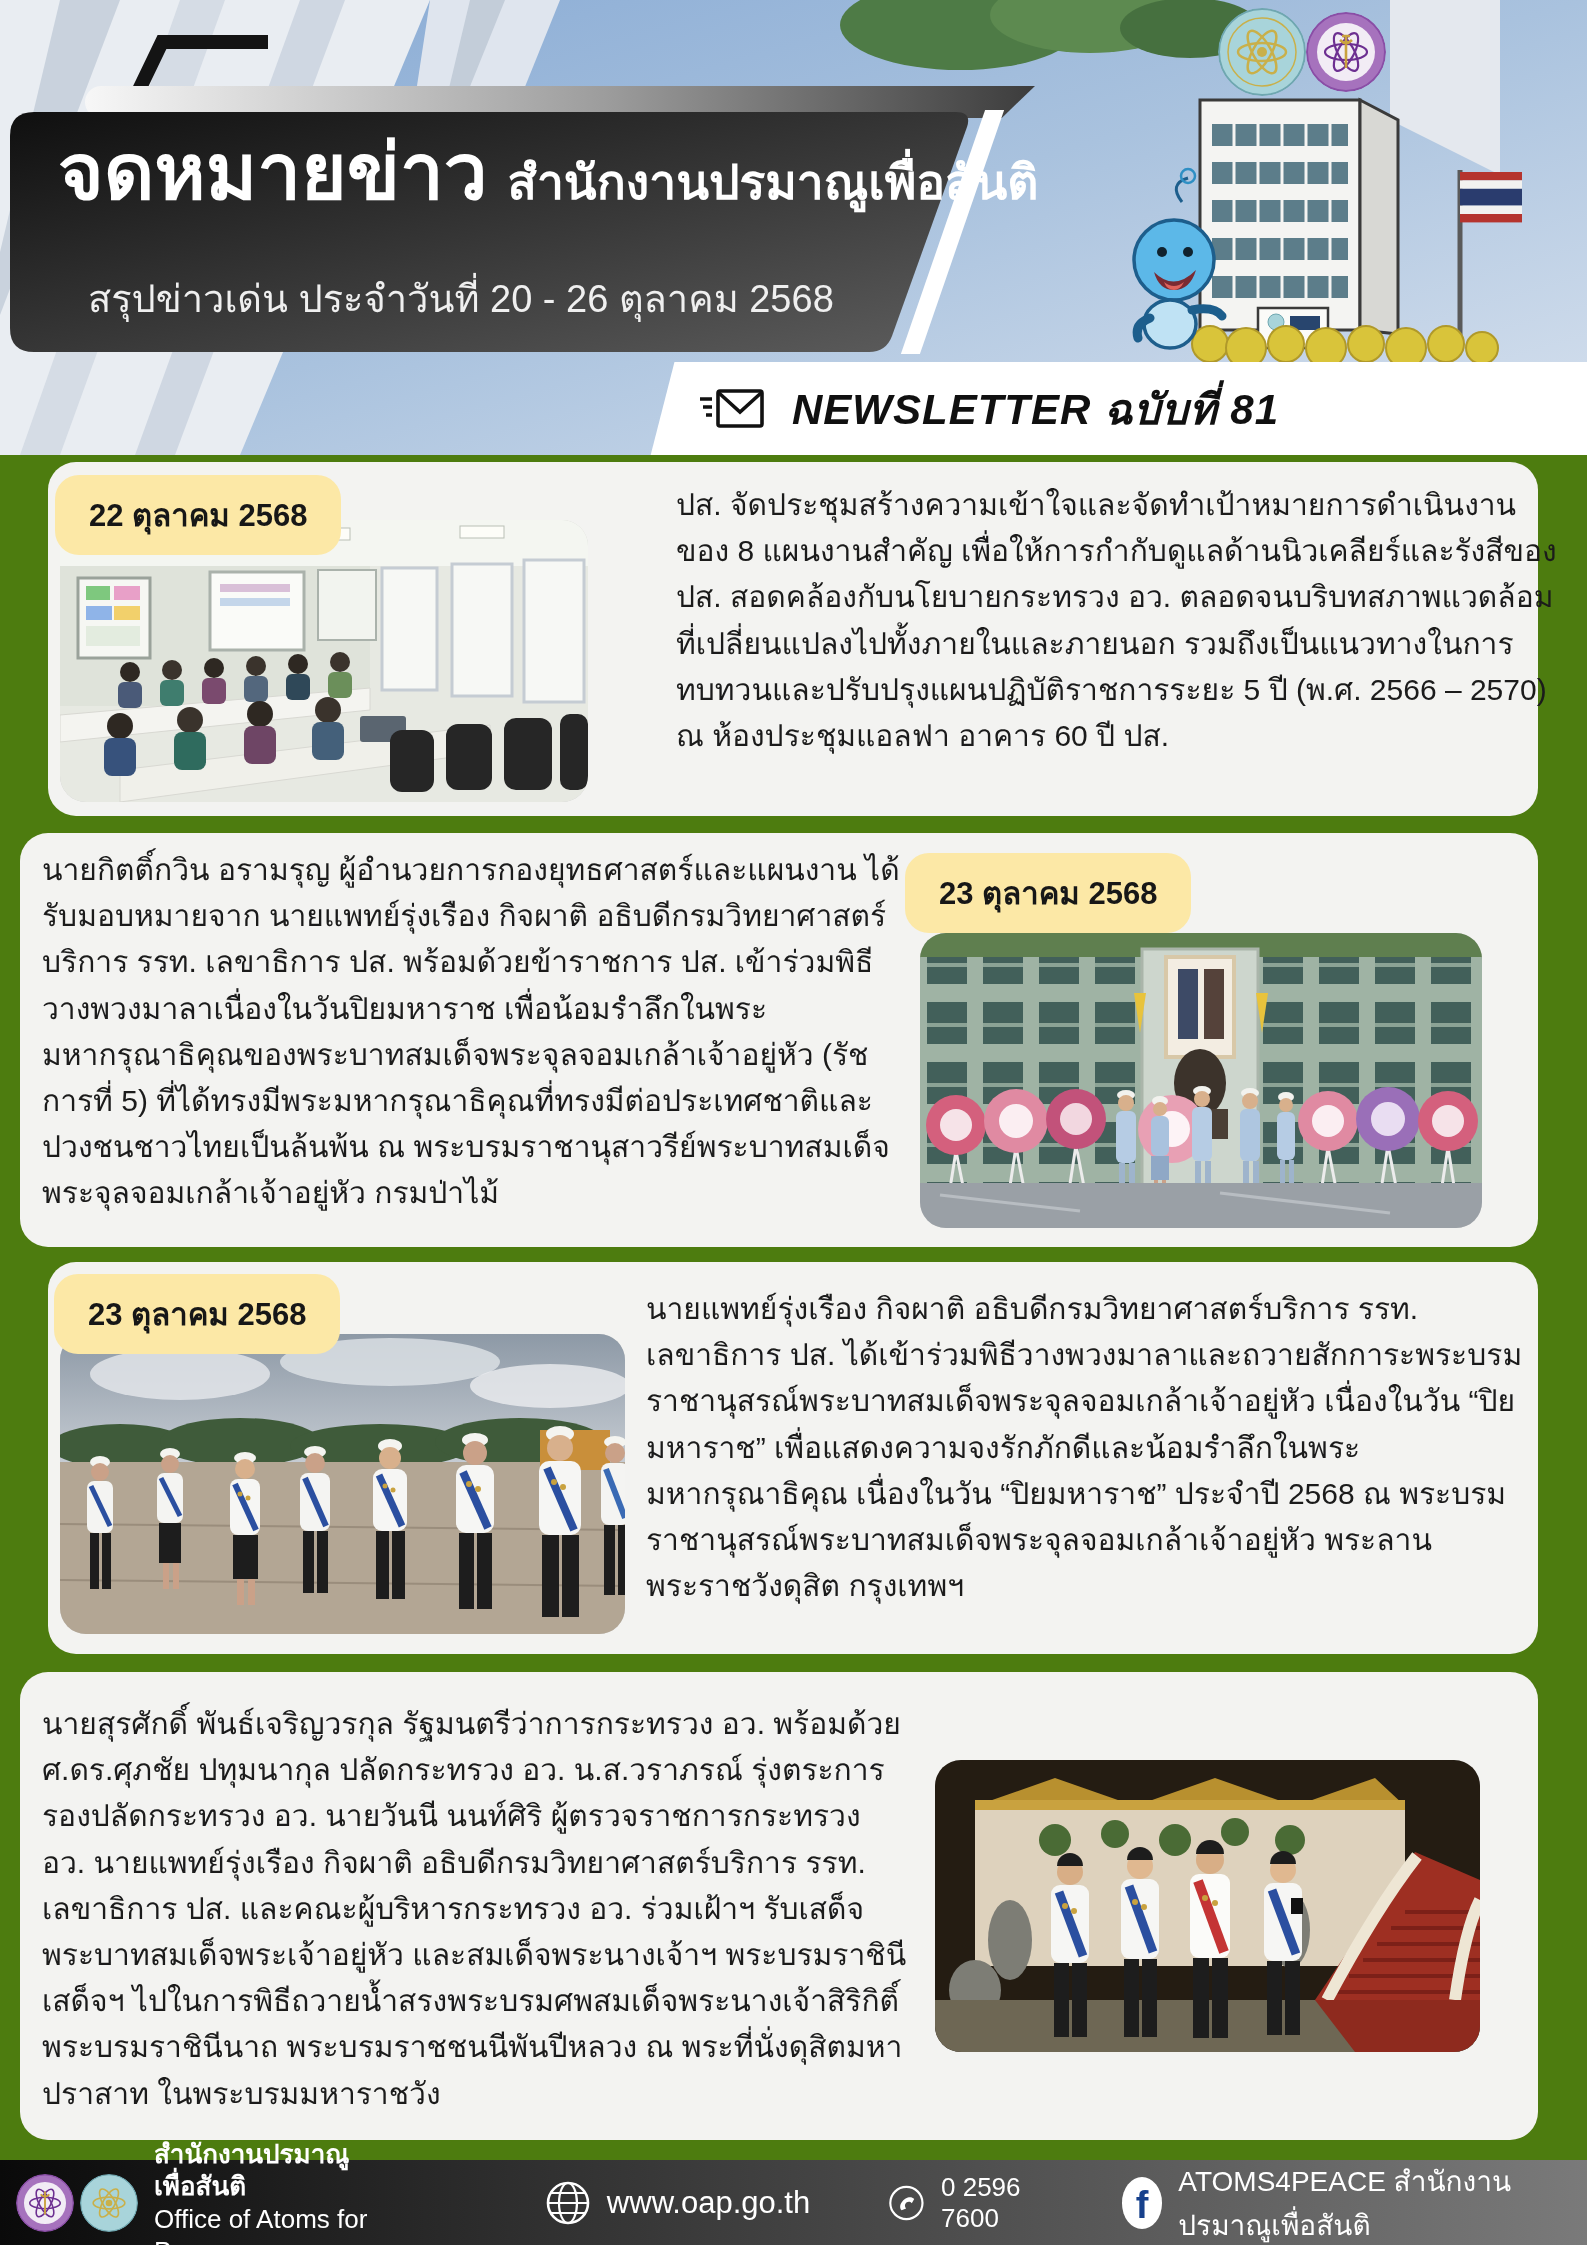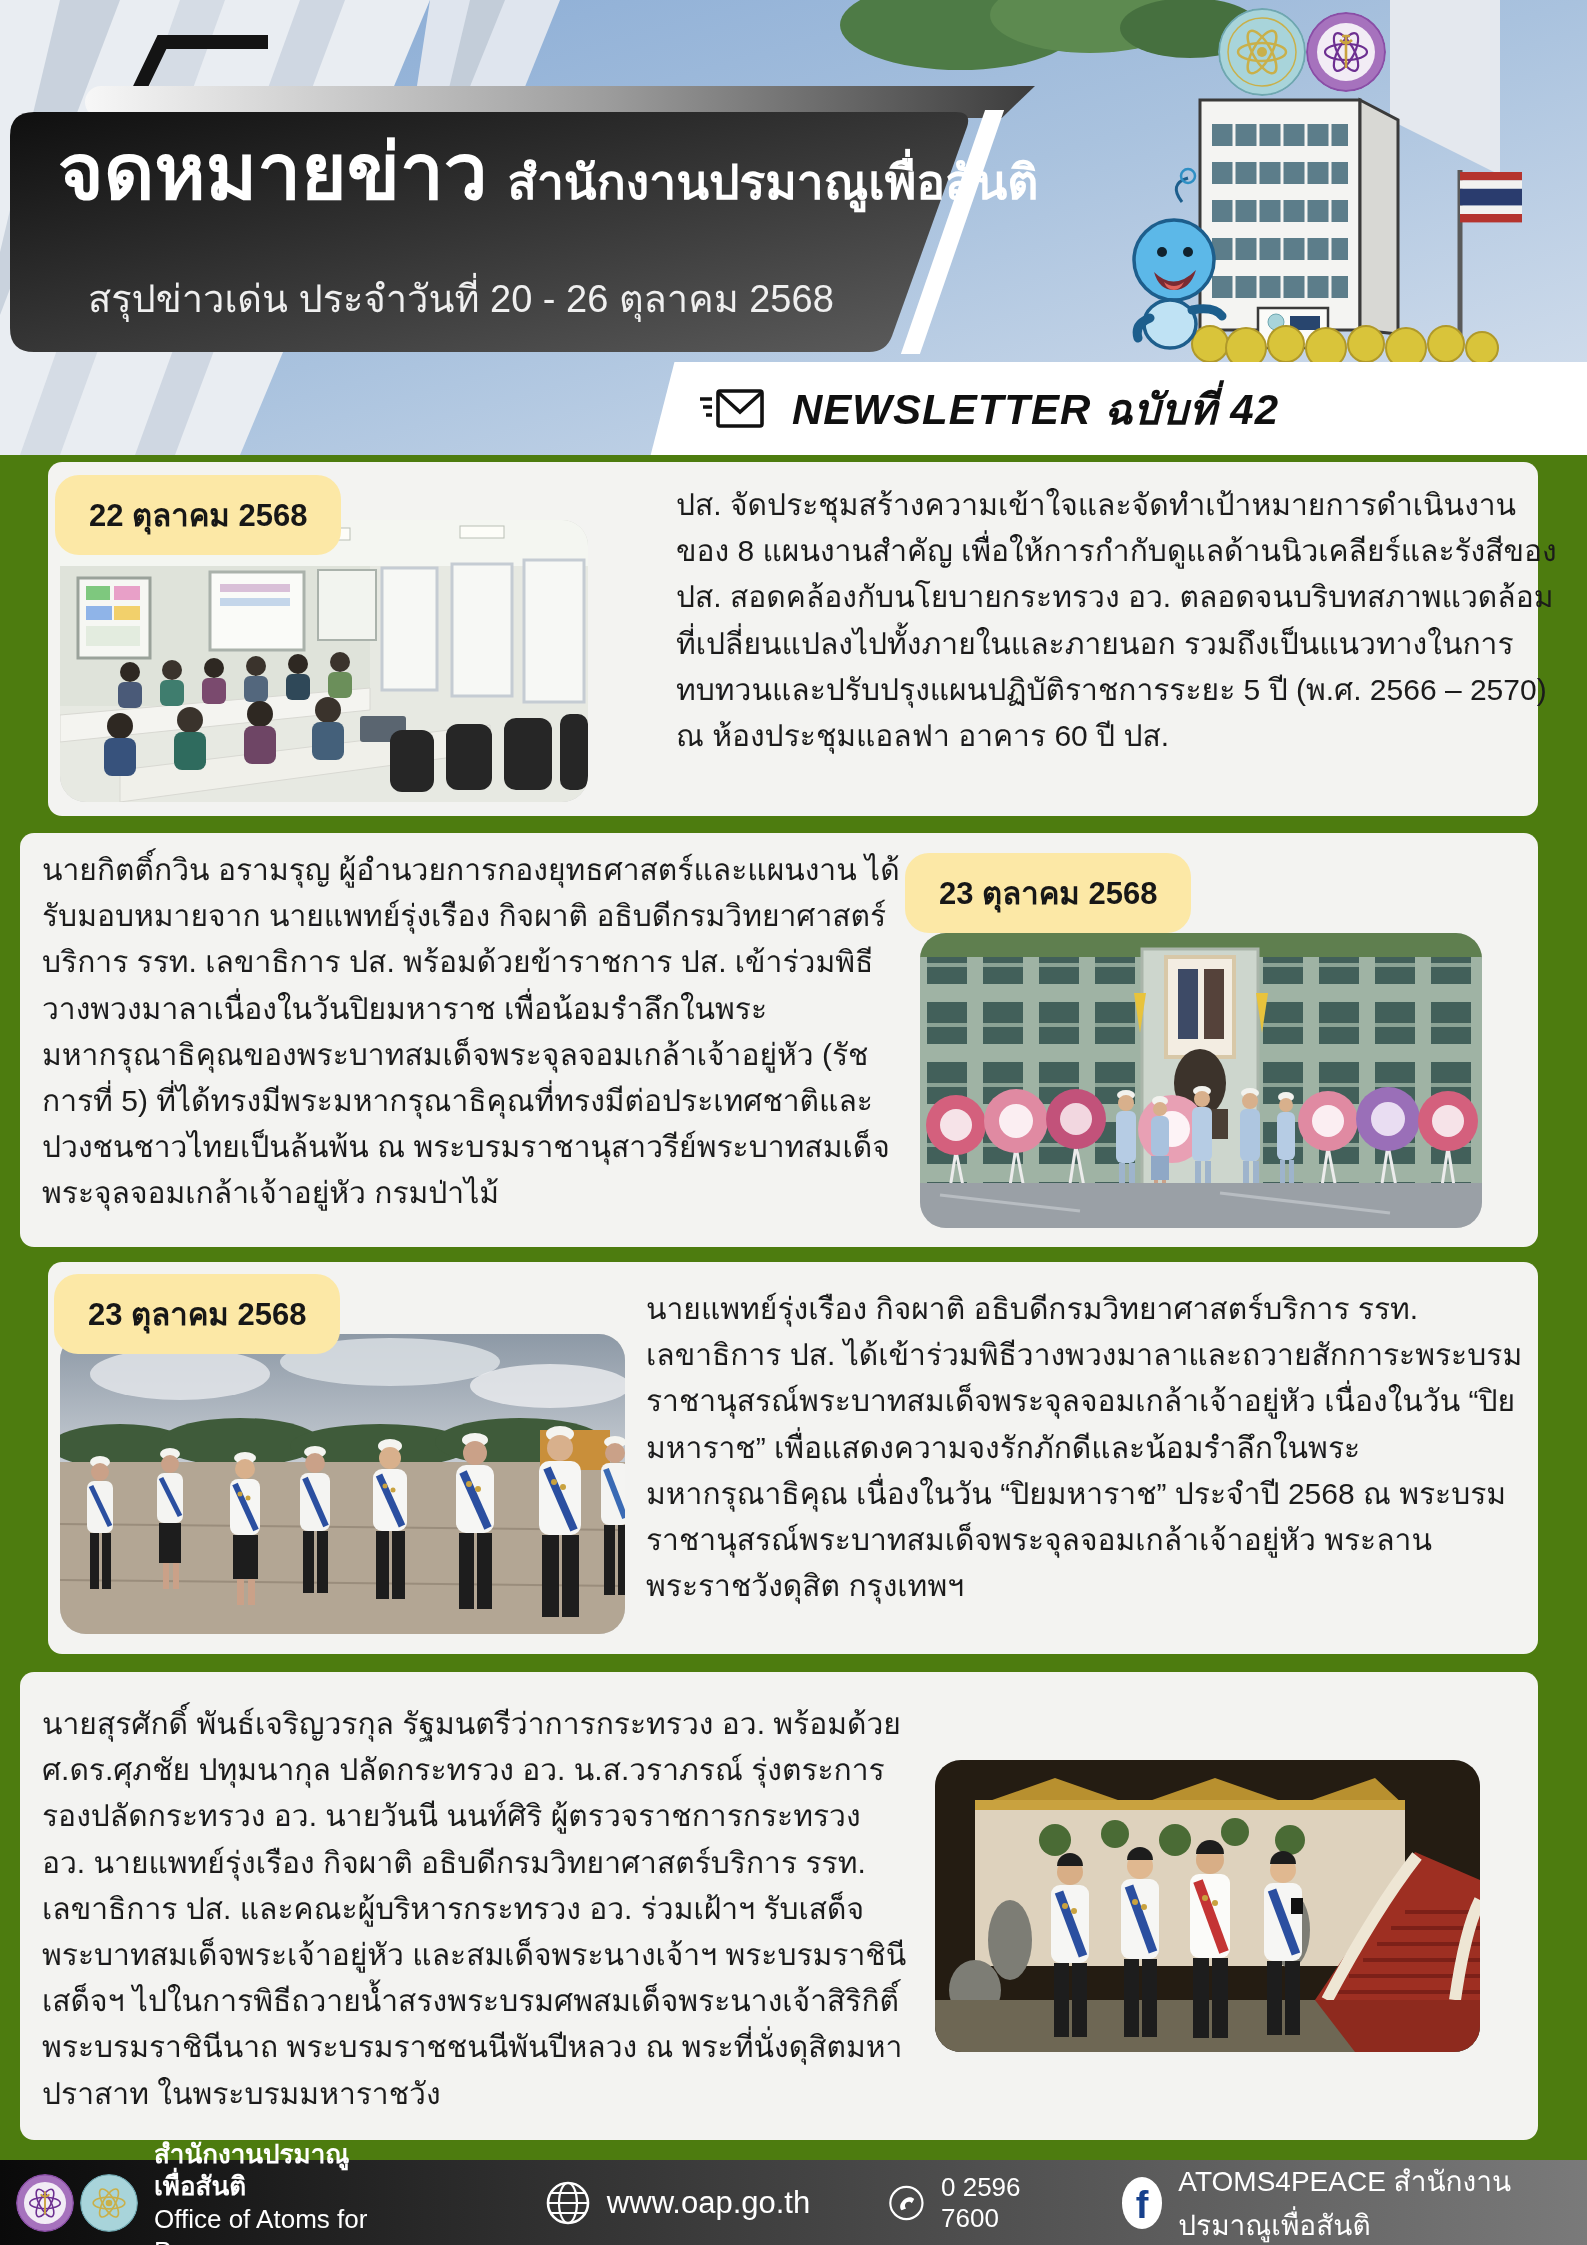--- a/index.html
+++ b/index.html
@@ -33,21 +33,21 @@
   .logo-mhesi{left:1306px;top:12px;}
   .deco-art{position:absolute;left:1130px;top:82px;}
   .news-strip{
     position:absolute;left:0;top:362px;width:1587px;height:93px;background:#ffffff;
     clip-path:polygon(42.5% 0,100% 0,100% 100%,41% 100%);
     display:flex;align-items:center;
   }
   .news-strip-inner{display:flex;align-items:center;gap:26px;margin-left:700px;}
   .news-title{font-size:42px;font-weight:800;font-style:italic;color:#101010;letter-spacing:1px;}
   
-  .card{position:absolute;background:#f3f3f1;border-radius:14px;}
+  .card{position:absolute;background:#f3f3f1;border-radius:28px;}
   .card.s1{left:48px;top:462px;width:1490px;height:354px;}
   .card.s2{left:20px;top:833px;width:1518px;height:414px;}
   .card.s3{left:48px;top:1262px;width:1490px;height:392px;}
   .card.s4{left:20px;top:1672px;width:1518px;height:468px;}
   .badge{
     position:absolute;z-index:3;background:#fce8a6;color:#171717;
     font-size:31px;font-weight:800;padding:15px 34px;border-radius:24px;white-space:nowrap;
   }
   .photo{position:absolute;border-radius:26px;overflow:hidden;z-index:2;background:#ccc;}
   .photo svg{display:block;}
@@ -210,21 +210,21 @@
 
     <div class="news-strip">
       <div class="news-strip-inner">
         <svg width="66" height="48" viewBox="0 0 66 48" aria-hidden="true">
           <line x1="0" y1="14" x2="12" y2="14" stroke="#111" stroke-width="3.6"></line>
           <line x1="3" y1="22" x2="12" y2="22" stroke="#111" stroke-width="3.6"></line>
           <line x1="6" y1="30" x2="12" y2="30" stroke="#111" stroke-width="3.6"></line>
           <rect x="18" y="6" width="44" height="35" rx="2" fill="none" stroke="#111" stroke-width="3.6"></rect>
           <polyline points="19,8 40,27 61,8" fill="none" stroke="#111" stroke-width="3.6"></polyline>
         </svg>
-        <span class="news-title">NEWSLETTER ฉบับที่ 42</span>
+        <span class="news-title">NEWSLETTER ฉบับที่ 81</span>
       </div>
     </div>
   </div>
 
   <div class="card s1">
     <div class="badge">22 ตุลาคม 2568</div>
     <div class="photo">
       <svg width="528" height="282" viewBox="0 0 528 282" aria-hidden="true">
         <rect width="528" height="282" fill="#e7e9e2"></rect>
         <rect width="528" height="46" fill="#f4f6f1"></rect>

